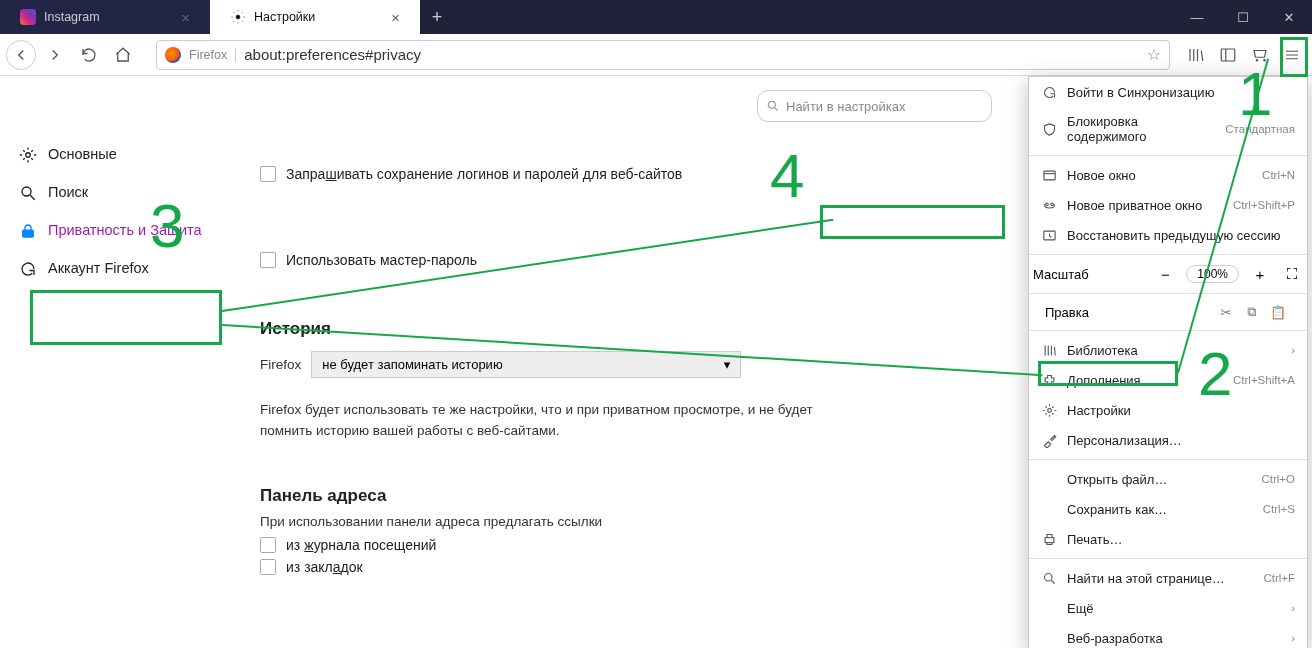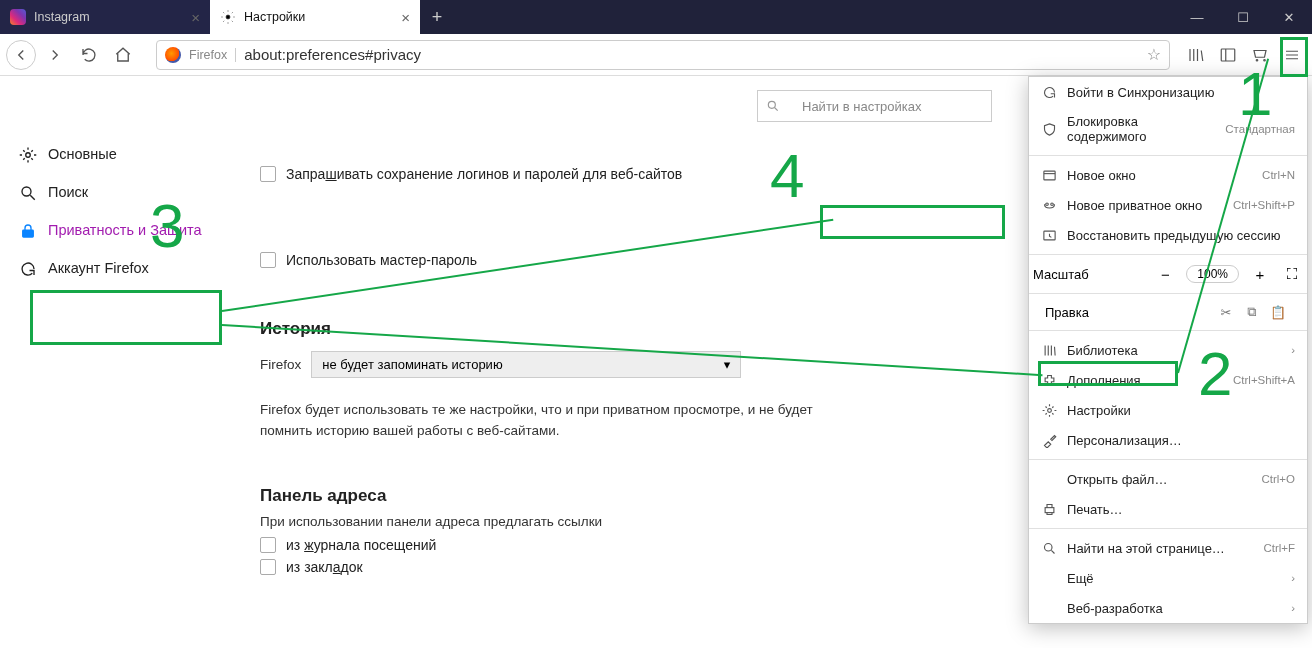--- a/index.html
+++ b/index.html
@@ -1,20 +1,20 @@
 <!DOCTYPE html>
 <html><head>
 <meta charset="utf-8">
 <style>
 * { box-sizing: border-box; margin: 0; padding: 0; font-family: "Segoe UI", Arial, sans-serif; }
 body { width: 1312px; height: 648px; background: #fff; overflow: hidden; position: relative; }
 
 
 .titlebar { height: 34px; background: #20223a; display: flex; align-items: stretch; }
-.tab { display: flex; align-items: center; padding: 0 10px; font-size: 12.5px; color: #ccc; position: relative; min-width: 210px; }
+.tab { display: flex; align-items: center; padding: 0 20px; font-size: 12.5px; color: #ccc; position: relative; min-width: 210px; }
 .tab.active { background: #fff; color: #111; }
 .tab.inactive { background: #232547; }
 .tab .favicon { width: 16px; height: 16px; margin-right: 8px; flex-shrink: 0; }
 .tab .close { margin-left: auto; color: #666; font-size: 15px; cursor: pointer; }
 .newtab { width: 34px; display: flex; align-items: center; justify-content: center; color: #ccc; font-size: 18px; cursor: pointer; }
 .winctrls { margin-left: auto; display: flex; }
 .winctrl { width: 46px; display: flex; align-items: center; justify-content: center; color: #ccc; font-size: 13px; cursor: pointer; }
 
 
 .toolbar { height: 42px; background: #fff; border-bottom: 1px solid #ddd; display: flex; align-items: center; padding: 0 6px; gap: 4px; }
@@ -34,21 +34,21 @@
 
 .sidebar { width: 230px; padding-top: 60px; }
 .sbitem { display: flex; align-items: center; padding: 9px 18px; font-size: 14.5px; color: #222; cursor: pointer; gap: 10px; line-height: 1.2; }
 .sbitem.active { color: #a21caf; }
 .sbitem .sic { width: 20px; height: 20px; display: flex; align-items: center; justify-content: center; }
 .sbitem .sic svg { width: 18px; height: 18px; stroke: #222; fill: none; stroke-width: 1.8; }
 .sbitem.active .sic svg { stroke: #0a84ff; fill: #0a84ff; }
 
 
 .settings { flex: 1; padding: 20px 70px 0 30px; }
-.searchbox { position: absolute; top: 14px; right: 320px; width: 235px; height: 32px; border: 1px solid #ccc; border-radius: 0; display: flex; align-items: center; padding: 0 8px; color: #888; font-size: 13px; gap: 22px; }
+.searchbox { position: absolute; top: 14px; right: 320px; width: 235px; height: 32px; border: 1px solid #ccc; border-radius: 11px; display: flex; align-items: center; padding: 0 8px; color: #888; font-size: 13px; gap: 6px; }
 .searchbox svg { width: 14px; height: 14px; stroke: #999; fill: none; stroke-width: 2; }
 .row { display: flex; align-items: center; justify-content: space-between; margin: 12px 0; }
 .cb { display: flex; align-items: center; gap: 10px; font-size: 14px; color: #222; }
 .cb .box { width: 16px; height: 16px; border: 1px solid #aaa; border-radius: 2px; }
 .btn { border: 1px solid #c0c0c0; background: #f0f0f0; padding: 7px 16px; font-size: 13.5px; color: #333; cursor: pointer; border-radius: 2px; }
 .btn.dis { color: #aaa; }
 .h2 { font-size: 17px; font-weight: 600; color: #222; margin-top: 44px; margin-bottom: 8px; }
 .lbl { font-size: 13.5px; color: #333; }
 .select { display: inline-flex; align-items: center; background: #eee; border: 1px solid #ccc; padding: 5px 10px; font-size: 13px; width: 430px; justify-content: space-between; margin-left: 10px; }
 .desc { font-size: 13.5px; color: #333; line-height: 1.55; max-width: 560px; margin-top: 10px; }
@@ -345,20 +345,25 @@
       </span>
     <span>Персонализация…</span>
   </div>
   <div class="msep"></div>
   <div class="mitem">
     <span class="mic"></span>
     <span>Открыть файл…</span>
     <span class="mr">Ctrl+O</span>
   </div>
   <div class="mitem">
+    <span class="mic"></span>
+    <span>Сохранить как…</span>
+    <span class="mr">Ctrl+S</span>
+  </div>
+  <div class="mitem">
     <span class="mic">
         <svg viewBox="0 0 24 24">
           <rect x="5" y="9" width="14" height="8"></rect>
           <path d="M8 9V4h8v5M8 17v3h8v-3"></path>
         </svg>
       </span>
     <span>Печать…</span>
   </div>
   <div class="msep"></div>
   <div class="mitem">

